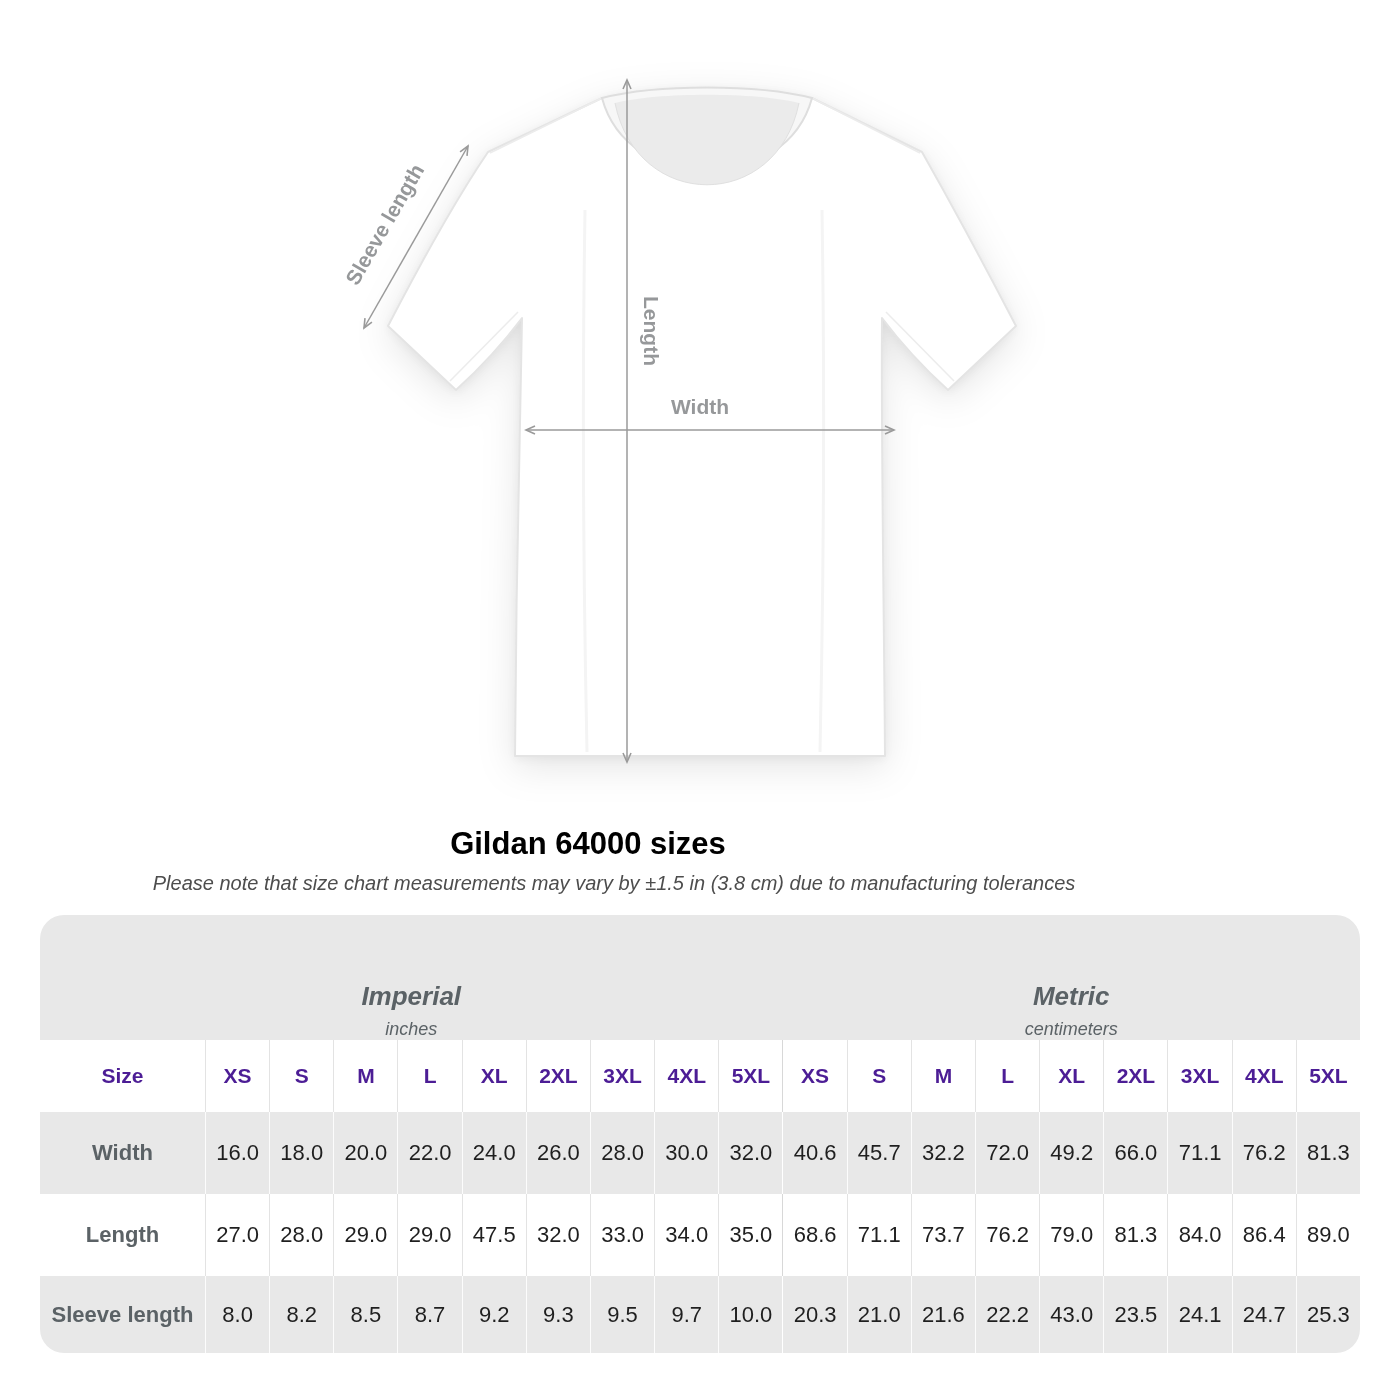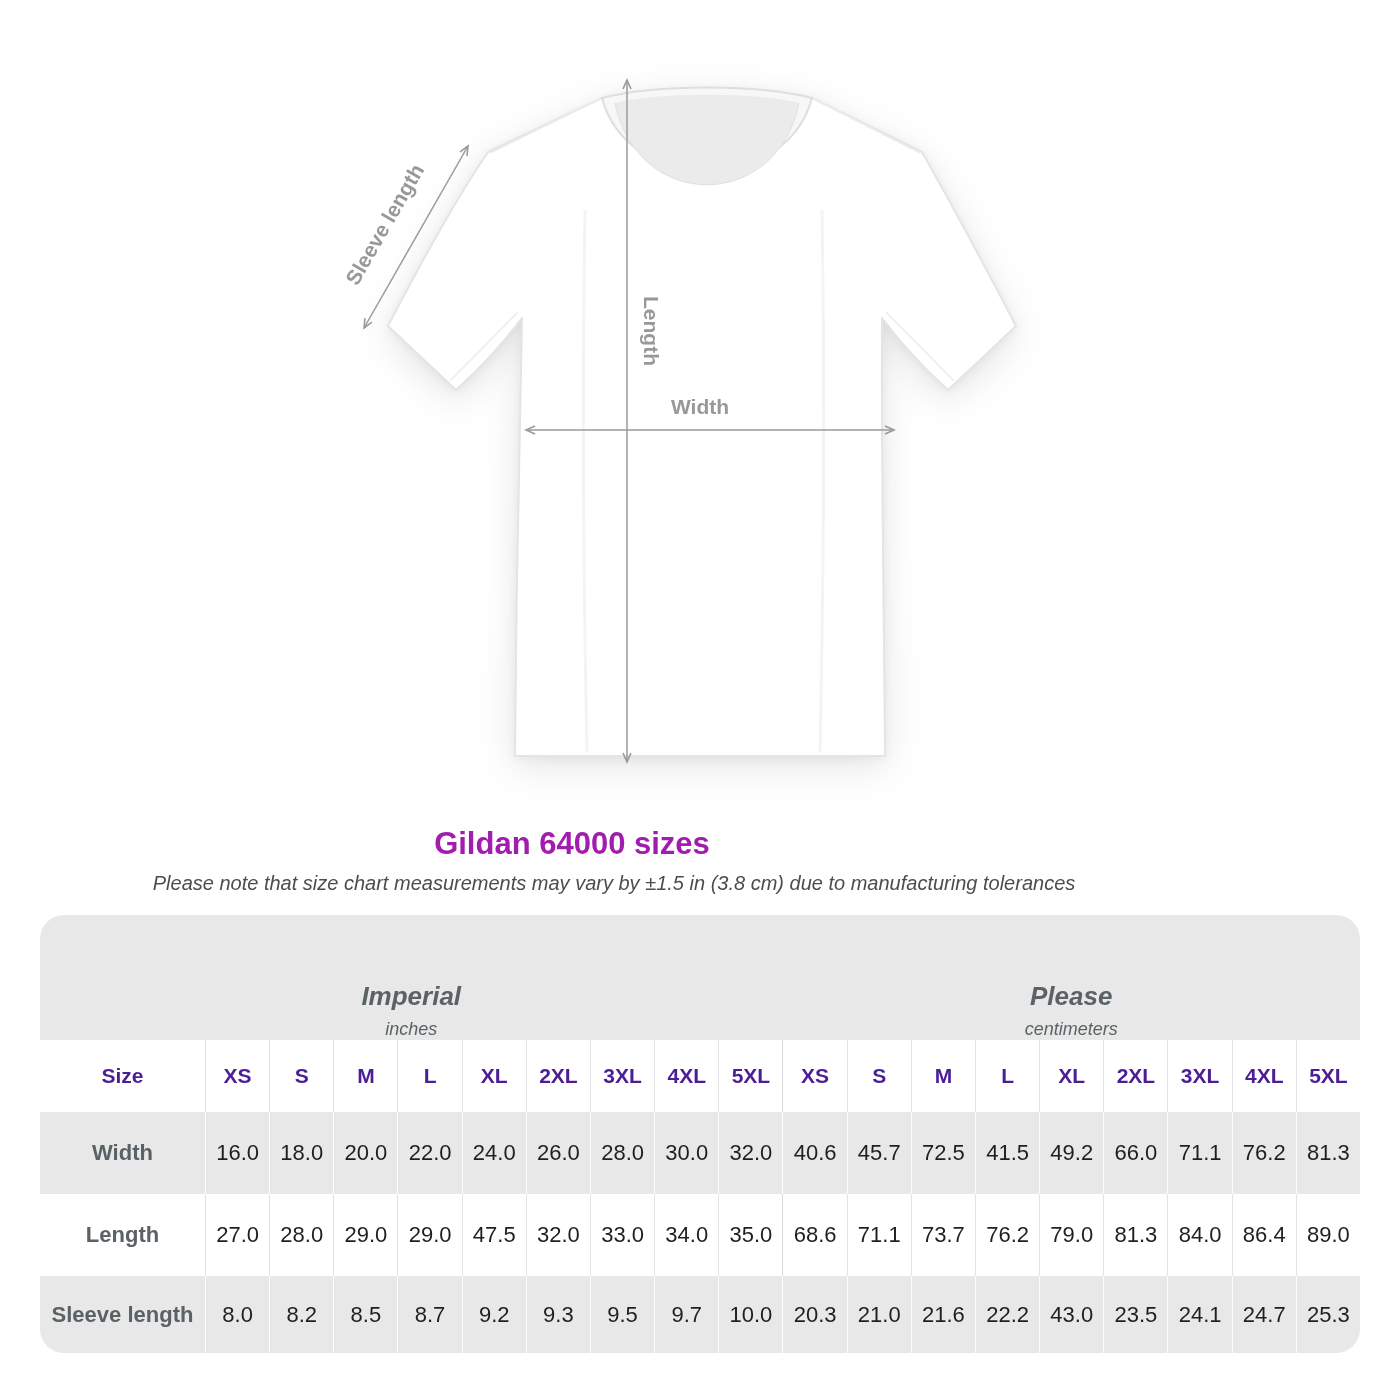--- a/index.html
+++ b/index.html
@@ -8,22 +8,22 @@
   .stage { position:relative; width:1400px; height:1400px; background:#fff; }
 
   
   .diagram { position:absolute; left:0; top:0; width:1400px; height:810px; }
   .shirt-shadow { filter: drop-shadow(0 10px 18px rgba(0,0,0,0.10))
                           drop-shadow(0 2px 5px rgba(0,0,0,0.05)); }
   .ann-text { font-family:"Liberation Sans", sans-serif; font-weight:bold;
               font-size:21px; fill:#96989a; }
 
   
-  .page-title { position:absolute; top:826px; left:0; width:1144px;
-                text-align:center; font-size:31px; font-weight:bold; color:#a21caf; }
+  .page-title { position:absolute; top:826px; left:16px; width:1144px;
+                text-align:center; font-size:31px; font-weight:bold; color:#000000; }
   .page-subtitle { position:absolute; top:872px; left:0; width:1228px;
                    text-align:center; font-size:20px; font-style:italic; color:#4d4d4d; }
 
   
   .size-table { position:absolute; left:40px; top:915px; width:1320px;
                 border-radius:24px; overflow:hidden; background:#ffffff; }
   .grid { display:grid;
           grid-template-columns:165px repeat(18, 1fr);
           grid-template-rows:125px 72px 82px 82px 77px; }
   .cell { display:flex; align-items:center; justify-content:center;
@@ -99,21 +99,21 @@
   <div class="page-title">Gildan 64000 sizes</div>
   <div class="page-subtitle">Please note that size chart measurements may vary by ±1.5 in (3.8 cm) due to manufacturing tolerances</div>
 
   <div class="size-table">
     <div class="grid" id="grid">
       <div class="cell ghead g-imperial">
         <div class="gl">Imperial</div>
         <div class="gu">inches</div>
       </div>
       <div class="cell ghead g-metric">
-        <div class="gl">Please</div>
+        <div class="gl">Metric</div>
         <div class="gu">centimeters</div>
       </div>
 
     <div class="cell szhead first">Size</div>
         <div class="cell szhead">XS</div>
         <div class="cell szhead">S</div>
         <div class="cell szhead">M</div>
         <div class="cell szhead">L</div>
         <div class="cell szhead">XL</div>
         <div class="cell szhead">2XL</div>
@@ -134,22 +134,22 @@
         <div class="cell val alt">18.0</div>
         <div class="cell val alt">20.0</div>
         <div class="cell val alt">22.0</div>
         <div class="cell val alt">24.0</div>
         <div class="cell val alt">26.0</div>
         <div class="cell val alt">28.0</div>
         <div class="cell val alt">30.0</div>
         <div class="cell val alt">32.0</div>
         <div class="cell val alt mstart">40.6</div>
         <div class="cell val alt">45.7</div>
-        <div class="cell val alt">72.5</div>
-        <div class="cell val alt">41.5</div>
+        <div class="cell val alt">32.2</div>
+        <div class="cell val alt">72.0</div>
         <div class="cell val alt">49.2</div>
         <div class="cell val alt">66.0</div>
         <div class="cell val alt">71.1</div>
         <div class="cell val alt">76.2</div>
         <div class="cell val alt">81.3</div>
         <div class="cell lab first">Length</div>
         <div class="cell val">27.0</div>
         <div class="cell val">28.0</div>
         <div class="cell val">29.0</div>
         <div class="cell val">29.0</div>

